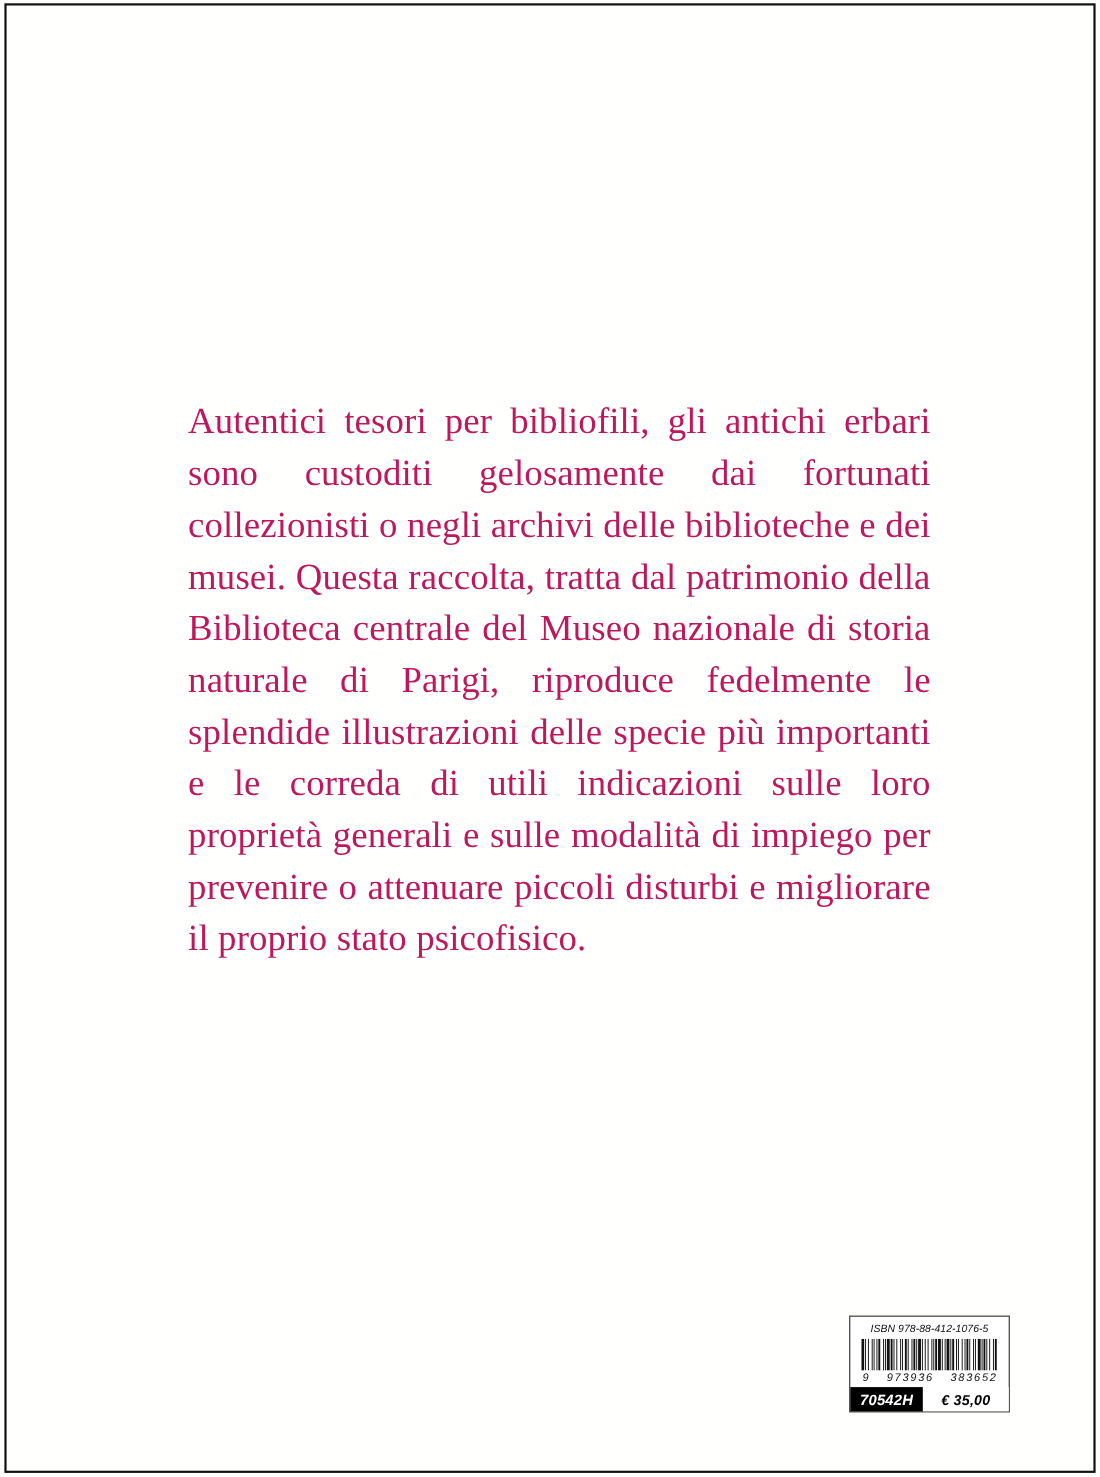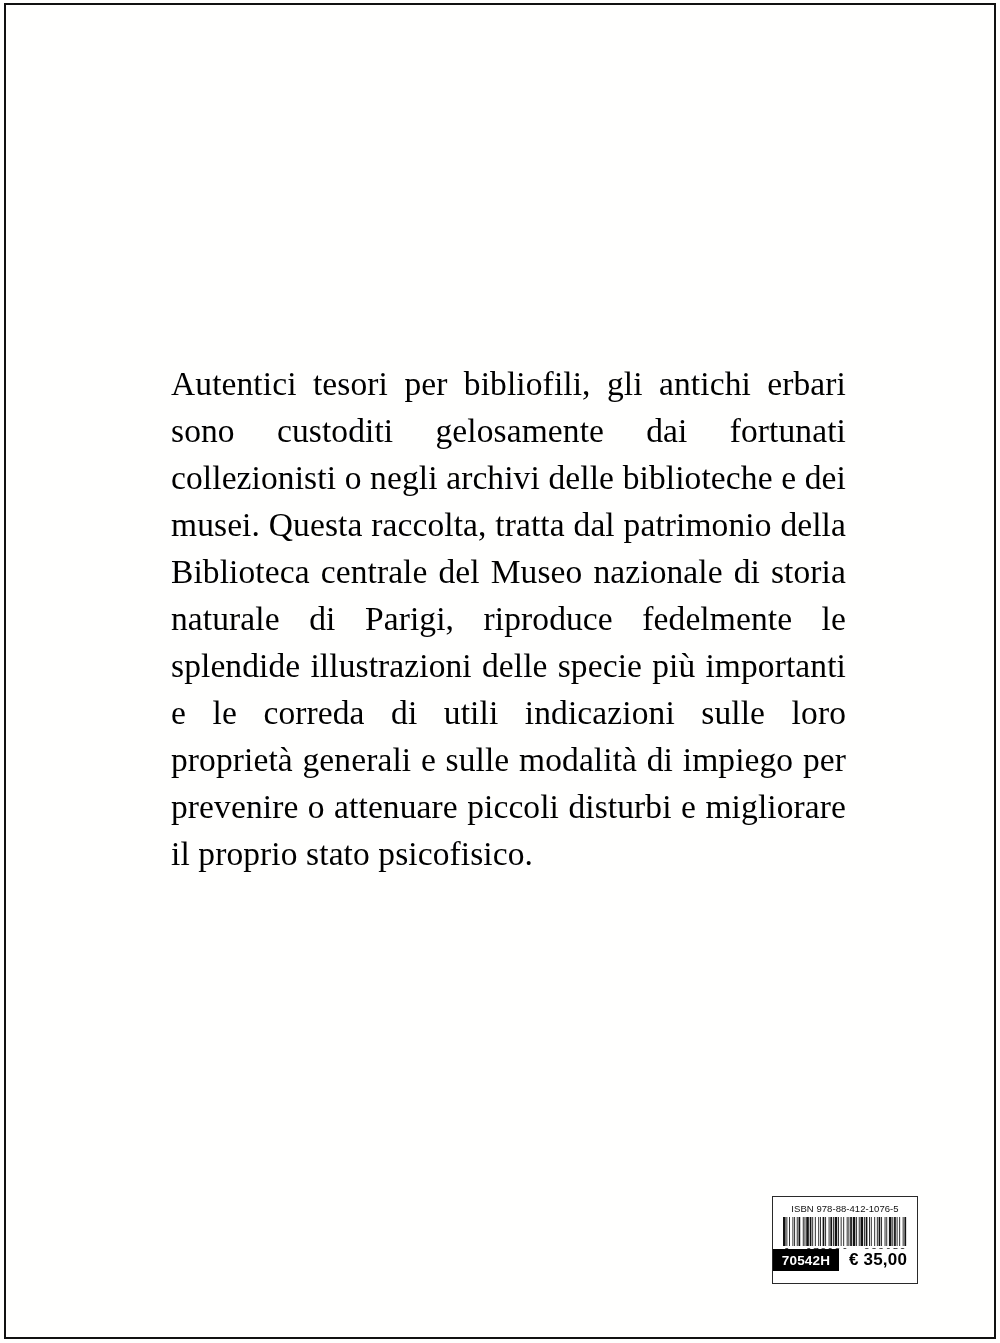--- a/index.html
+++ b/index.html
@@ -27,40 +27,41 @@
     right: 4px;
     bottom: 4px;
     border: 2px solid #111111;
     pointer-events: none;
   }
   .blurb {
     position: absolute;
     left: 171px;
     top: 326px;
     width: 675px;
-    color: #000000;
+    color: #be185d;
     font-size: 33.5px;
     line-height: 47px;
     text-align: justify;
     text-justify: inter-word;
     letter-spacing: 0.1px;
     white-space: pre-wrap;
     font-family: "Liberation Serif", "DejaVu Serif", serif;
   }
   
   .barcode-block {
     position: absolute;
     left: 772px;
     top: 1196px;
     width: 146px;
     height: 88px;
     background: #ffffff;
     border: 1px solid #2a2a2a;
     box-sizing: border-box;
     font-family: "Liberation Sans", "DejaVu Sans", sans-serif;
+    font-style: italic;
   }
   .isbn-text {
     text-align: center;
     font-size: 9.5px;
     color: #111111;
     margin-top: 6px;
     letter-spacing: 0.05px;
     line-height: 11px;
     white-space: nowrap;
   }
@@ -80,21 +81,21 @@
     line-height: 12px;
     justify-content: space-between;
     padding-top: 1px;
     box-sizing: border-box;
   }
   .bar-digits .d-lead { padding-left: 1px; }
   .bar-digits .d-group { }
   .price-row {
     position: absolute;
     left: 0;
-    bottom: 12px;
+    bottom: 0;
     width: 100%;
     height: 22px;
     display: flex;
   }
   .code-cell {
     background: #000000;
     color: #ffffff;
     flex: 0 0 66px;
     display: flex;
     align-items: center;
@@ -103,21 +104,21 @@
     font-weight: bold;
     letter-spacing: 0.2px;
   }
   .price-cell {
     background: #ffffff;
     color: #000000;
     flex: 1 1 auto;
     display: flex;
     align-items: center;
     justify-content: center;
-    font-size: 17px;
+    font-size: 13px;
     font-weight: bold;
     letter-spacing: 0.2px;
   }
 </style>
 </head>
 <body>
 
 <div class="page">
 
   <div class="page-frame"></div>

